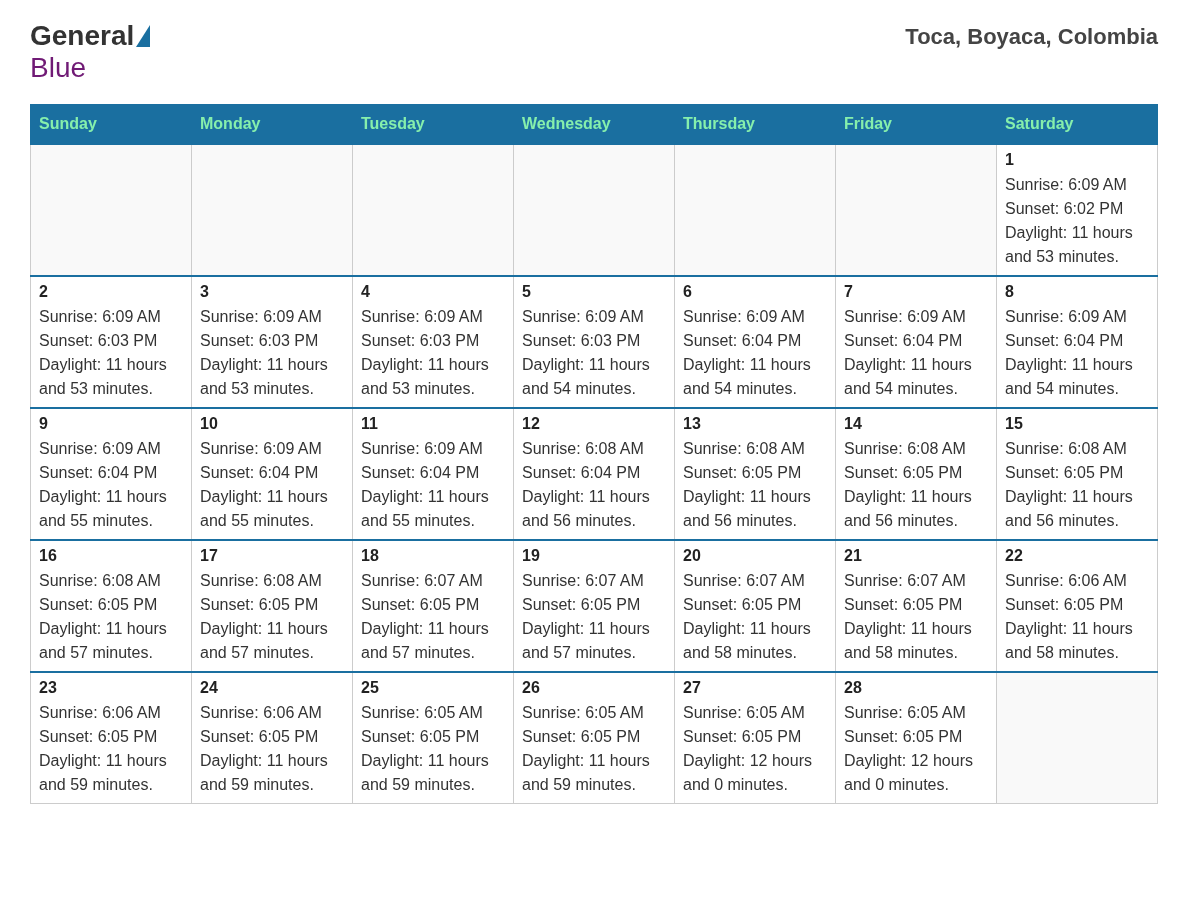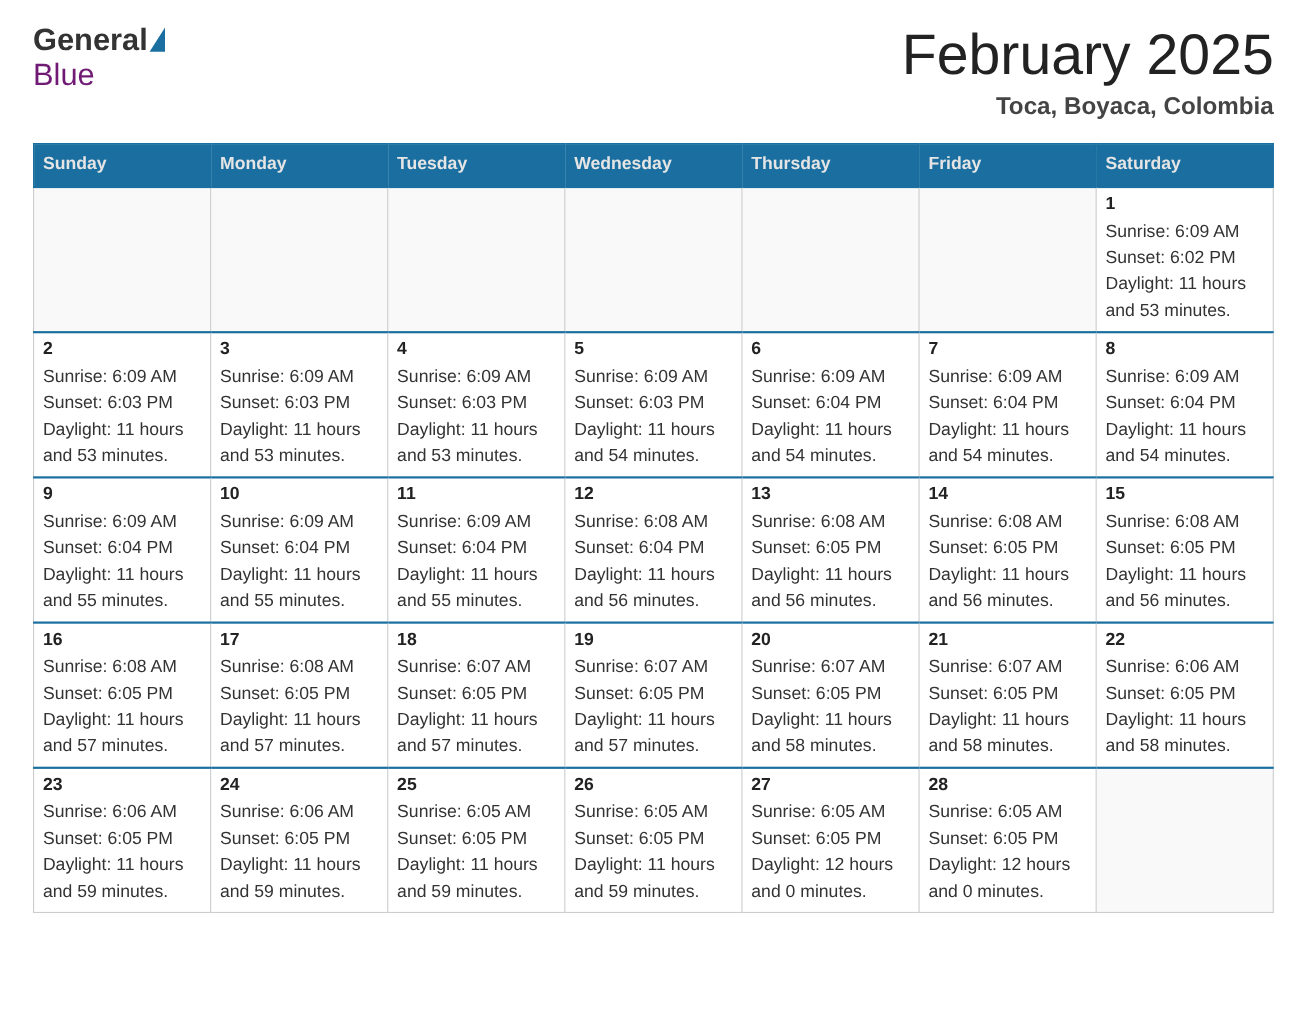--- a/index.html
+++ b/index.html
@@ -39,21 +39,21 @@
       margin-left: 2px;
     }
     .logo-blue { color: #701a75; font-size: 28px; font-weight: normal; }
     .title-block { text-align: right; }
     .month-title { font-size: 52px; color: #222; font-weight: normal; }
     .location-title { font-size: 22px; color: #444; font-weight: bold; margin-top: 4px; }
 
     .calendar { width: 100%; border-collapse: collapse; }
     .calendar th {
       background-color: #1a6fa0;
-      color: #e5e5e5;
+      color: #86efac;
       font-size: 16px;
       font-weight: bold;
       padding: 10px 8px;
       text-align: left;
       border: 1px solid #1a6fa0;
     }
     .calendar td {
       border: 1px solid #ccc;
       vertical-align: top;
       padding: 6px 8px;
@@ -82,21 +82,20 @@
   <div class="logo">
     <div class="logo-text">
       <span class="logo-general">General</span>
       <span class="logo-triangle"></span>
     </div>
     <div>
       <span class="logo-blue">Blue</span>
     </div>
   </div>
   <div class="title-block">
-    <div class="month-title">February 2025</div>
     <div class="location-title">Toca, Boyaca, Colombia</div>
   </div>
 </div>
 
 <table class="calendar">
   <thead>
     <tr>
       <th>Sunday</th>
       <th>Monday</th>
       <th>Tuesday</th>

